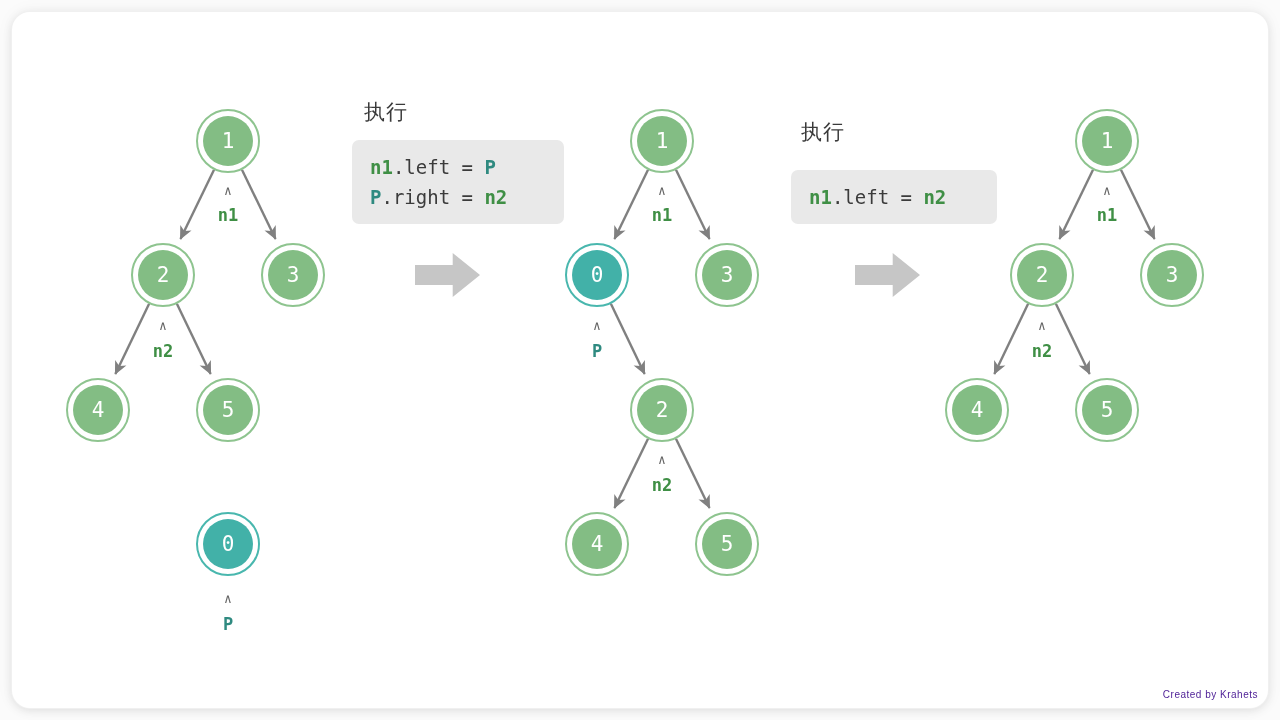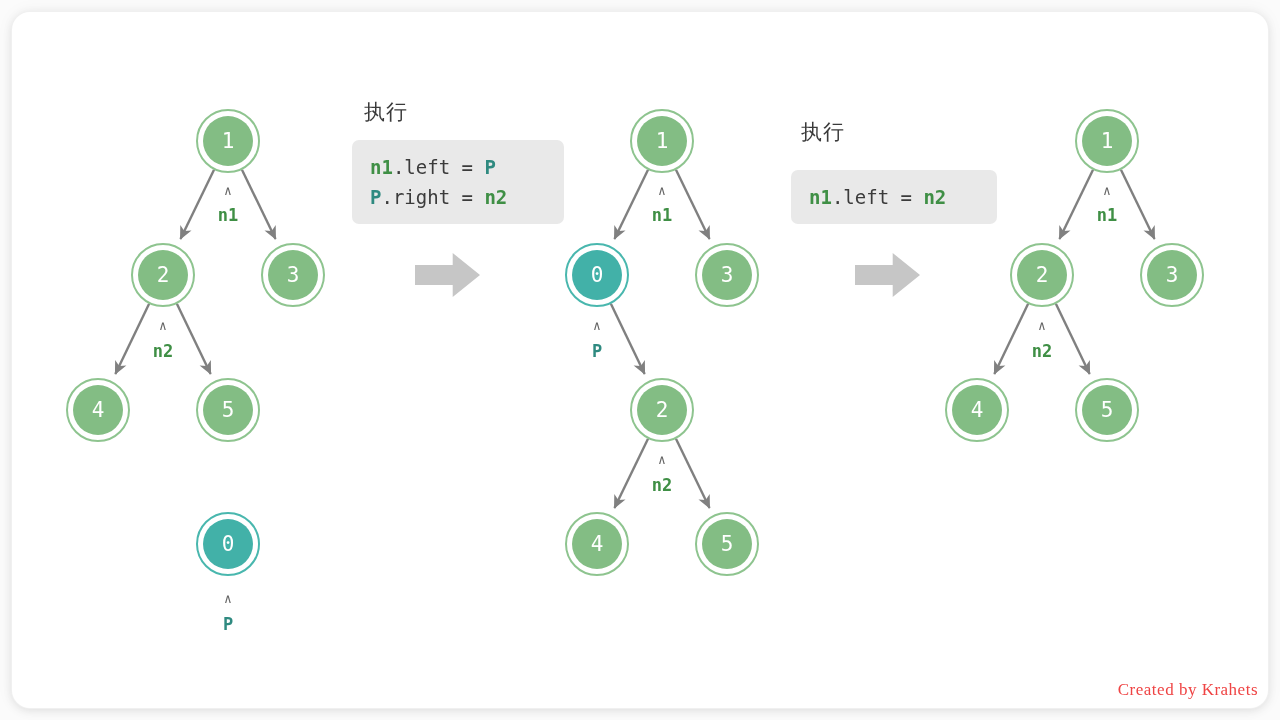--- a/index.html
+++ b/index.html
@@ -71,23 +71,23 @@
     color: #3b3b3b;
     white-space: pre;
   }
   .code-box .kw-green { color: #3f8f45; font-weight: bold; }
   .code-box .kw-teal  { color: #2f8a80; font-weight: bold; }
   .code-box .plain    { color: #3b3b3b; }
   .watermark {
     position: absolute;
     right: 22px;
     bottom: 20px;
-    font-family: Liberation Serif, serif;
-    font-size: 17px;
-    color: #ef4444;
+    font-family: Liberation Sans, sans-serif;
+    font-size: 10px;
+    color: #4c1d95;
     letter-spacing: 0.5px;
   }
 </style>
 </head>
 <body>
 
 <div id="stage">
   <div id="card"></div>
 
   <svg id="svg-layer" viewBox="0 0 1280 720" xmlns="http://www.w3.org/2000/svg">

